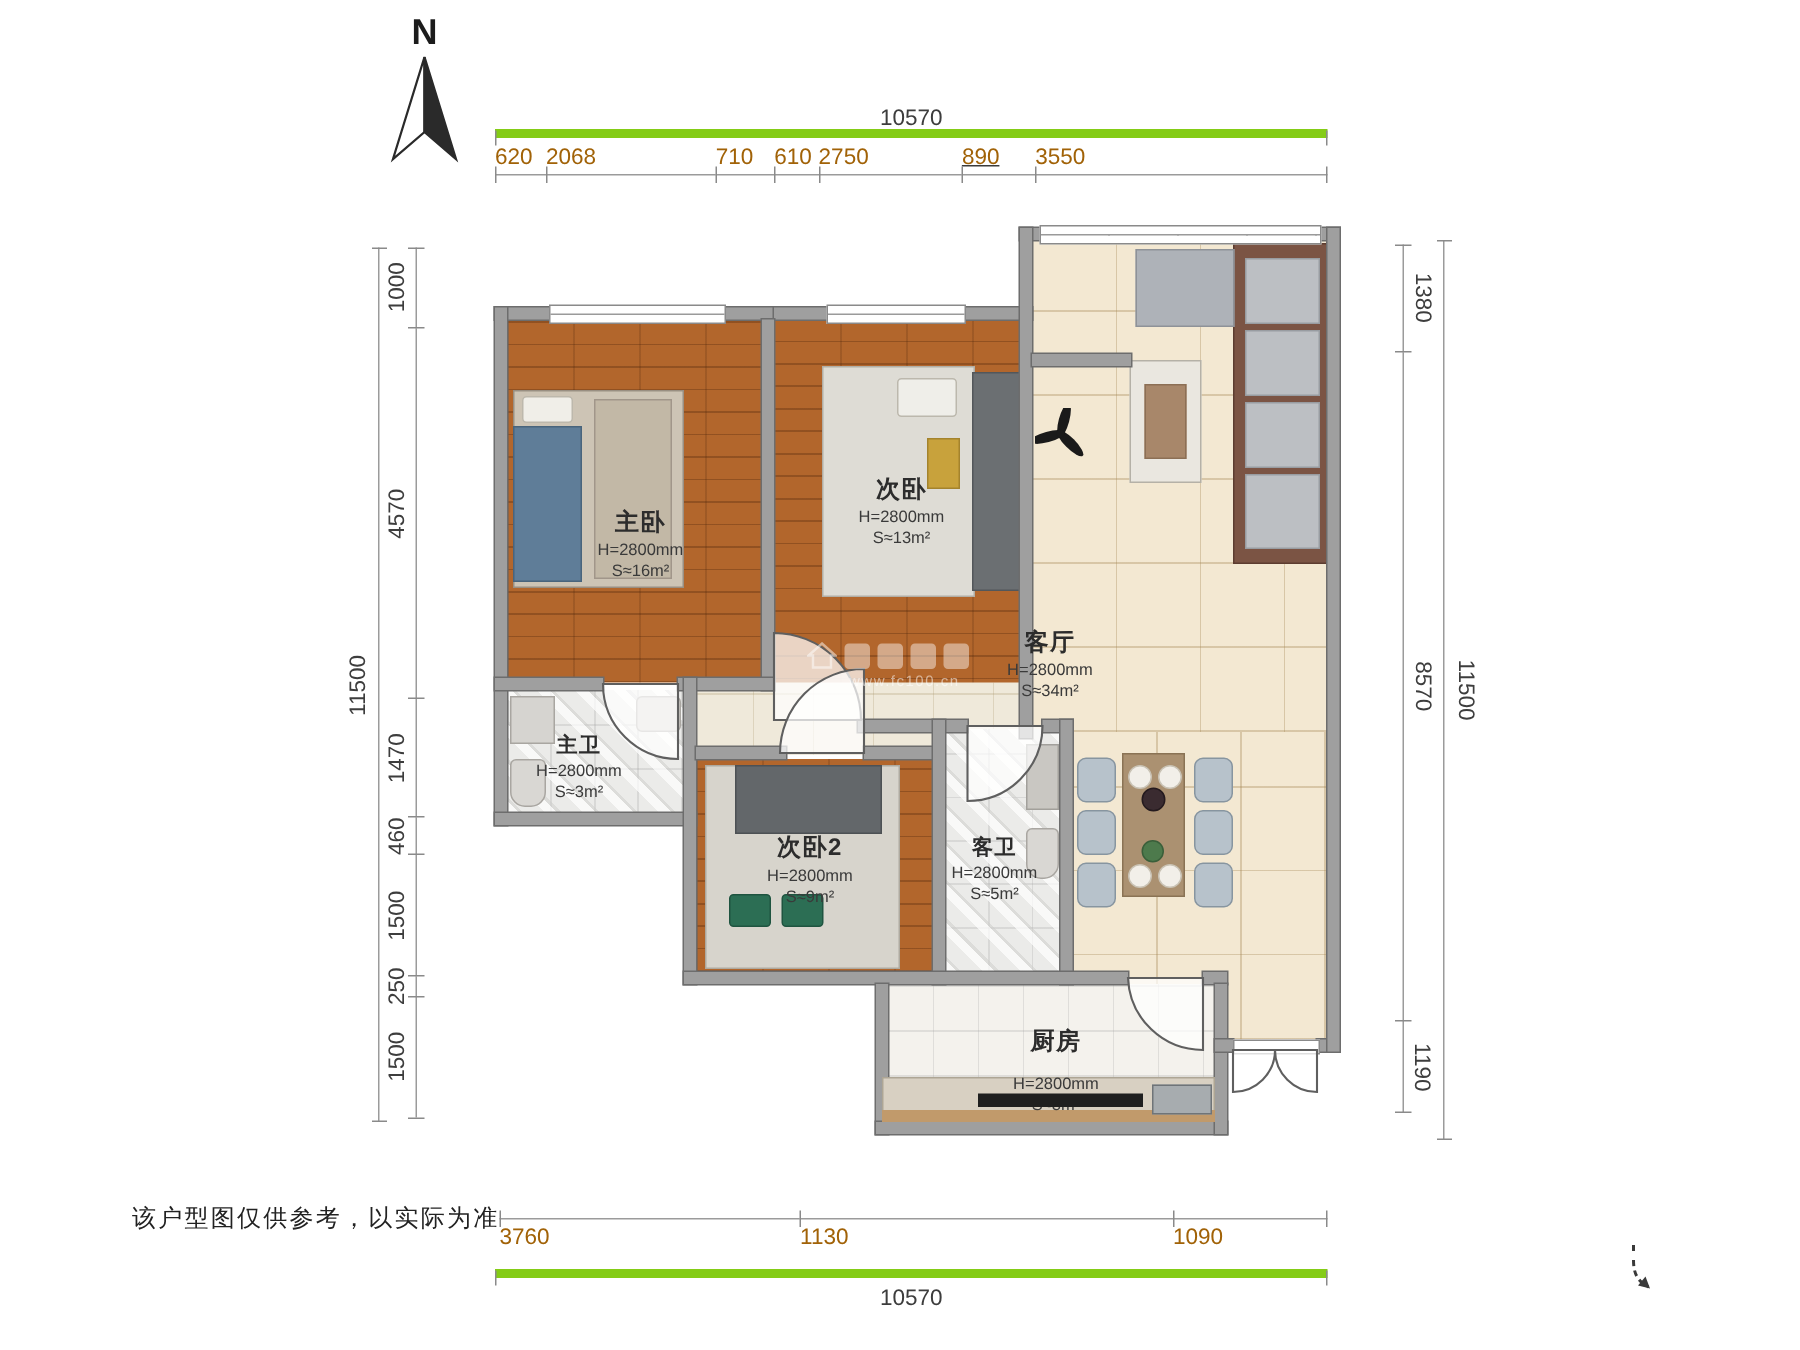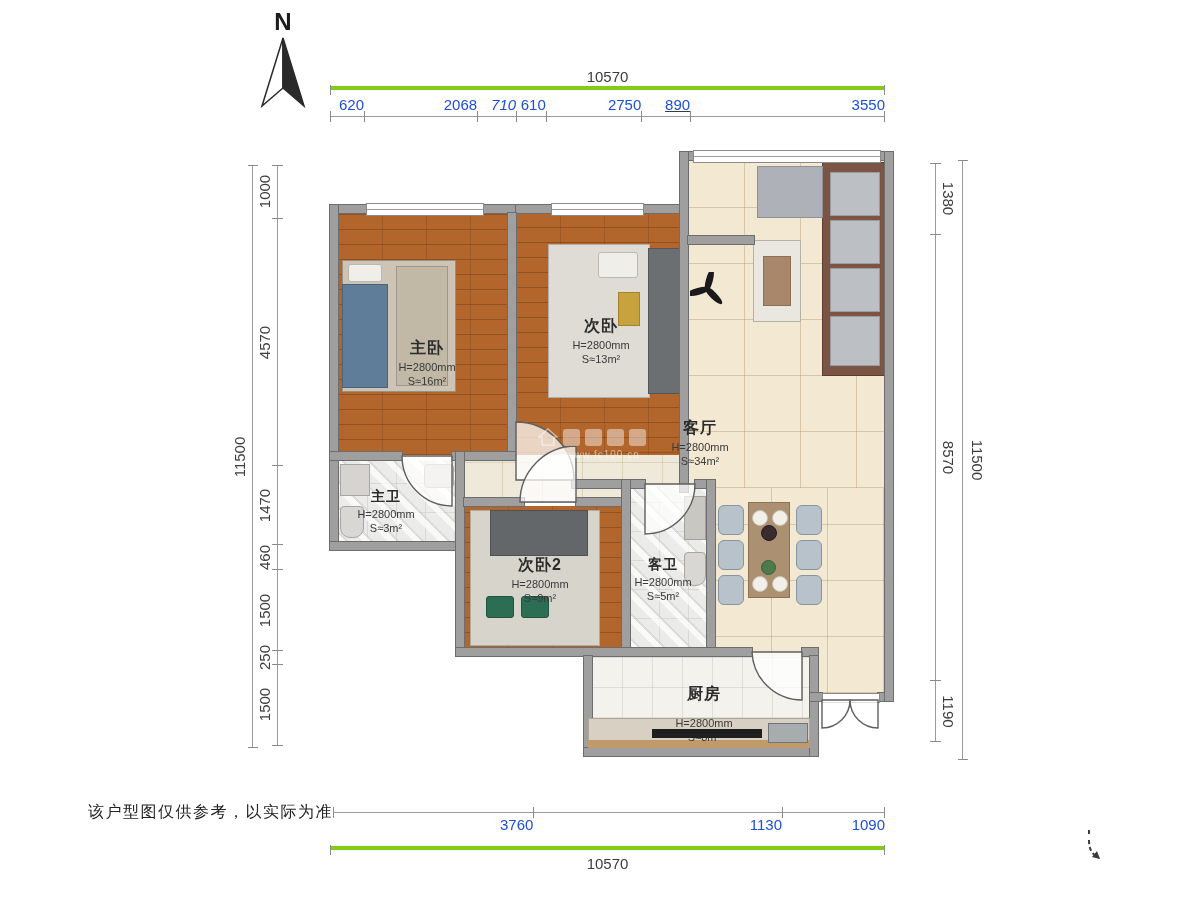--- a/index.html
+++ b/index.html
@@ -59,39 +59,39 @@
   .chair{position:absolute;z-index:2;width:24px;height:28px;background:#b7c2cb;border:1px solid #8795a0;border-radius:6px;}
   .plate{position:absolute;z-index:2;width:14px;height:14px;border-radius:50%;background:#f2efe9;border:1px solid #c9c2b4;}
   
   .room-label{position:absolute;z-index:6;text-align:center;color:#2c2c2c;}
   .room-label .rname{font-size:16px;font-weight:bold;letter-spacing:1px;}
   .room-label .rinfo{font-size:11px;color:#3a3a3a;margin-top:2px;}
   .room-label.gap .rname{margin-bottom:12px;}
   
   .hchain{position:absolute;display:flex;z-index:8;}
   .hchain .seg{position:relative;flex-basis:0;min-width:0;}
-  .hchain .seg .dlabel{display:block;text-align:right;font-size:15px;color:#1d4ed8;white-space:nowrap;}
+  .hchain .seg .dlabel{display:block;text-align:left;font-size:15px;color:#a16207;white-space:nowrap;}
   .hchain.above .seg{border-bottom:1px solid #9b9b9b;padding-bottom:3px;}
   .hchain.above .seg::before{content:'';position:absolute;left:0;bottom:-6px;width:1px;height:11px;background:#8a8a8a;}
   .hchain.above .seg:last-child::after{content:'';position:absolute;right:0;bottom:-6px;width:1px;height:11px;background:#8a8a8a;}
   .hchain.below .seg{border-top:1px solid #9b9b9b;padding-top:3px;}
   .hchain.below .seg::before{content:'';position:absolute;left:0;top:-6px;width:1px;height:11px;background:#8a8a8a;}
   .hchain.below .seg:last-child::after{content:'';position:absolute;right:0;top:-6px;width:1px;height:11px;background:#8a8a8a;}
   .vchain{position:absolute;display:flex;flex-direction:column;z-index:8;}
   .vchain .seg{position:relative;flex-basis:0;min-height:0;display:flex;align-items:center;justify-content:center;}
   .vchain .seg .dlabel{font-size:15px;color:#3d3d3d;white-space:nowrap;}
   .vchain.line-right .seg{border-right:1px solid #9b9b9b;}
   .vchain.line-right .seg .dlabel{transform:rotate(-90deg);}
   .vchain.line-right .seg::before{content:'';position:absolute;top:-0.5px;right:-6px;width:11px;height:1px;background:#8a8a8a;}
   .vchain.line-right .seg:last-child::after{content:'';position:absolute;bottom:-0.5px;right:-6px;width:11px;height:1px;background:#8a8a8a;}
   .vchain.line-left .seg{border-left:1px solid #9b9b9b;}
   .vchain.line-left .seg .dlabel{transform:rotate(90deg);}
   .vchain.line-left .seg::before{content:'';position:absolute;top:-0.5px;left:-6px;width:11px;height:1px;background:#8a8a8a;}
   .vchain.line-left .seg:last-child::after{content:'';position:absolute;bottom:-0.5px;left:-6px;width:11px;height:1px;background:#8a8a8a;}
-  .htotal{position:absolute;border-top:4px solid #84cc16;z-index:8;text-decoration:underline;}
+  .htotal{position:absolute;border-top:6px solid #84cc16;z-index:8;text-decoration:underline;}
   .htotal::before,.htotal::after{content:'';position:absolute;top:-5px;width:1px;height:10px;background:#8a8a8a;}
   .htotal::before{left:0;} .htotal::after{right:0;}
   .htotal .dlabel{position:absolute;left:50%;font-size:15px;color:#3d3d3d;white-space:nowrap;}
   .htotal.lab-above .dlabel{transform:translateX(-50%);top:-22px;}
   .htotal.lab-below .dlabel{transform:translateX(-50%);top:5px;}
   .vtotal{position:absolute;border-left:1px solid #9b9b9b;width:0;z-index:8;}
   .vtotal::before,.vtotal::after{content:'';position:absolute;left:-5px;width:10px;height:1px;background:#8a8a8a;}
   .vtotal::before{top:0;} .vtotal::after{bottom:0;}
   .vtotal .dlabel{position:absolute;top:50%;font-size:15px;color:#3d3d3d;white-space:nowrap;}
   .vtotal.lab-left .dlabel{left:-14px;transform:translate(-50%,-50%) rotate(-90deg);}
@@ -272,21 +272,21 @@
 <div class="htotal lab-above" style="left:330px;top:86px;width:555px;">
   <span class="dlabel">10570</span>
 </div>
 <div class="hchain above" style="left:330px;top:96px;width:555px;">
     <div class="seg" style="flex-grow: 620;">
       <span class="dlabel">620</span>
     </div>
     <div class="seg" style="flex-grow: 2060;">
       <span class="dlabel">2068</span>
     </div>
-    <div class="seg" style="flex-grow: 710; font-style: italic;">
+    <div class="seg" style="flex-grow: 710;">
       <span class="dlabel">710</span>
     </div>
     <div class="seg" style="flex-grow: 540;">
       <span class="dlabel">610</span>
     </div>
     <div class="seg" style="flex-grow: 1740;">
       <span class="dlabel">2750</span>
     </div>
     <div class="seg" style="flex-grow: 890; text-decoration: underline;">
       <span class="dlabel">890</span>

